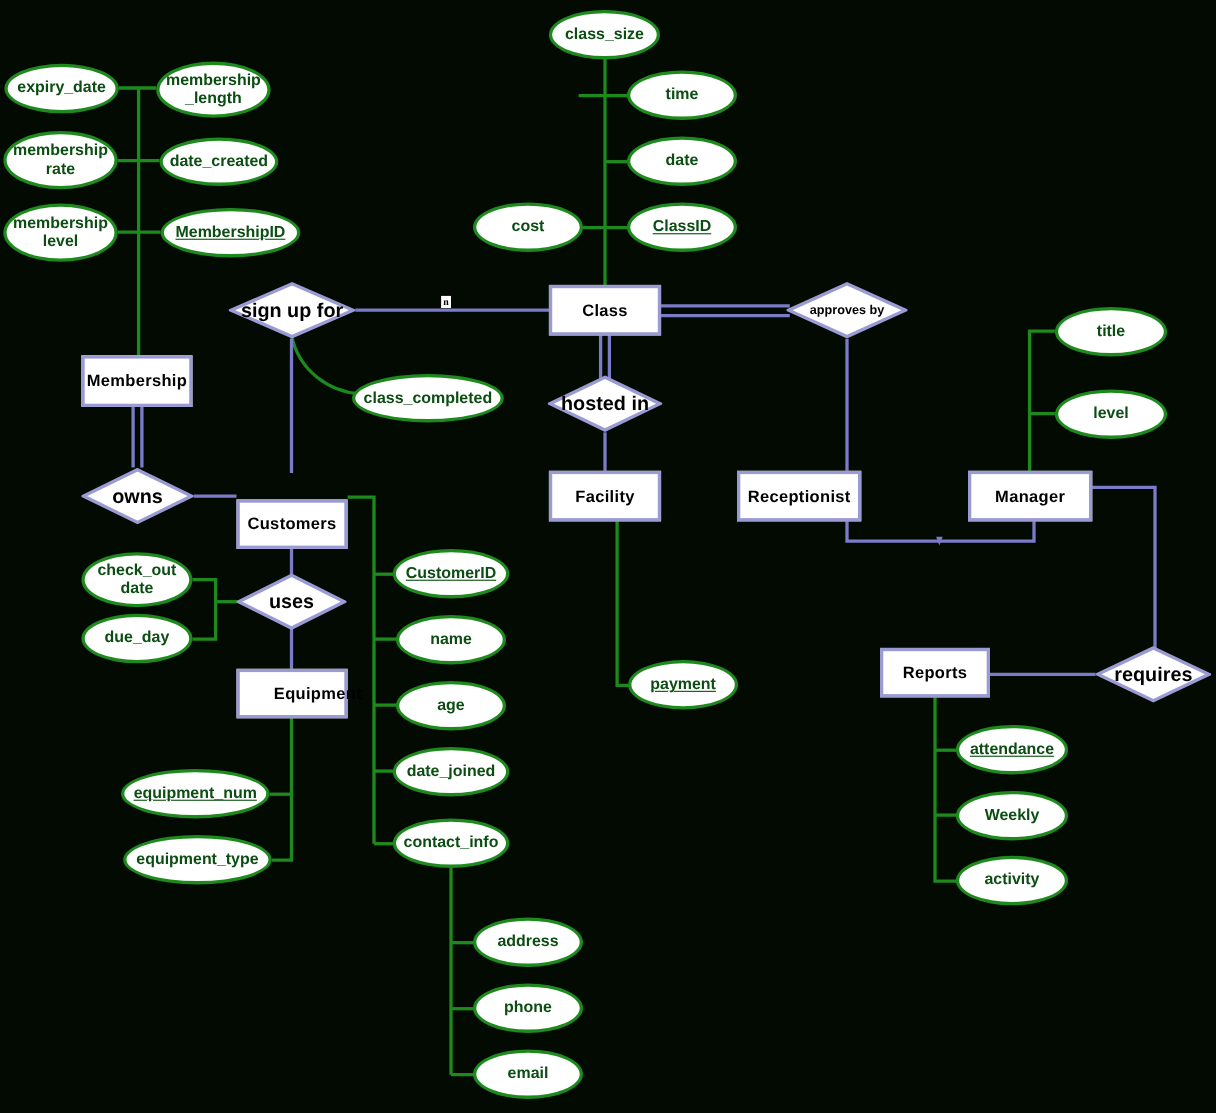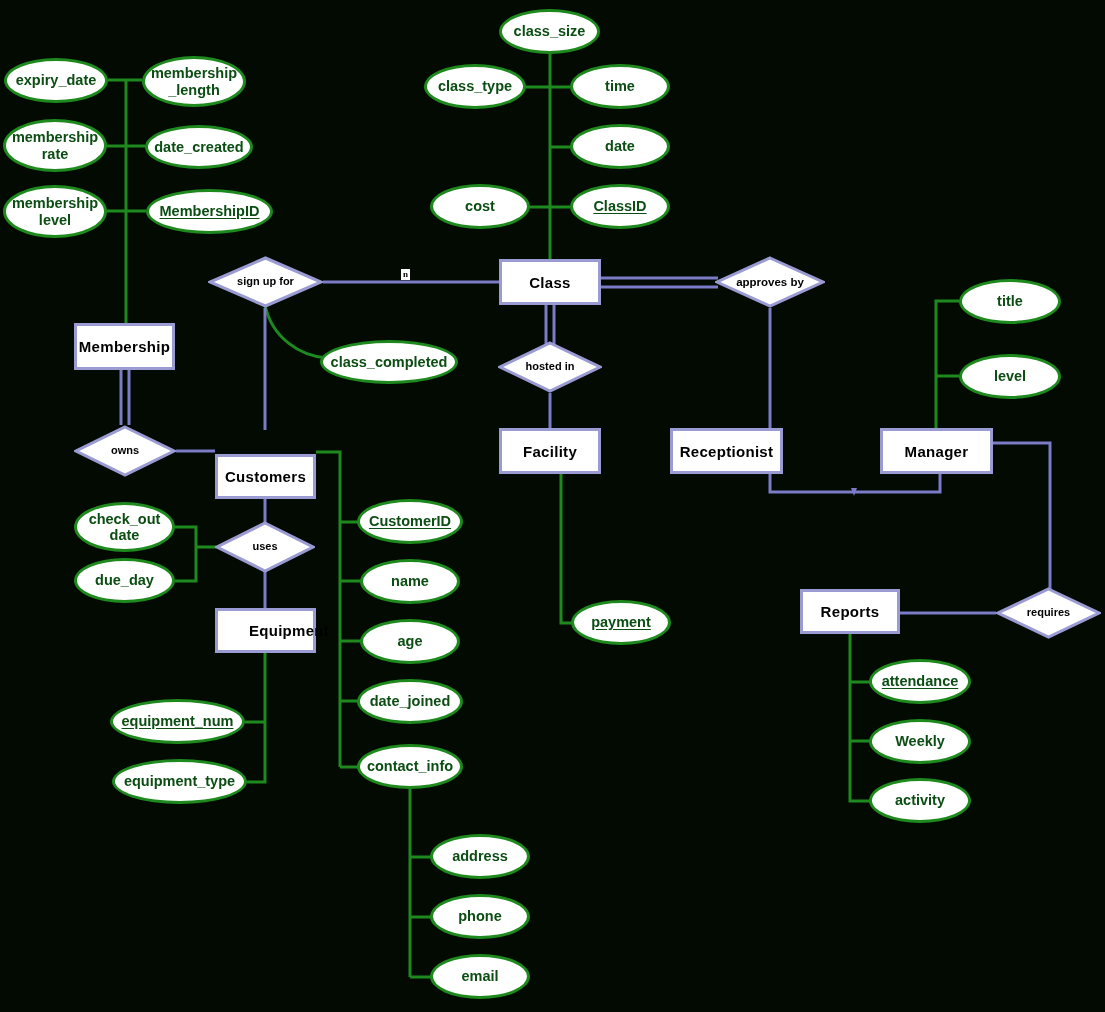--- a/index.html
+++ b/index.html
@@ -37,21 +37,21 @@
     color: #000000;
     font-size: 15px;
     font-weight: bold;
     letter-spacing: .3px;
   }
   
   .rel {
     background: transparent;
     border: none;
     color: #000000;
-    font-size: 11px;
+    font-size: 18px;
     font-weight: bold;
   }
   .rel .dia {
     position: absolute;
     left: 0; top: 0;
     width: 100%;
     height: 100%;
   }
   .rel .rel-label {
     position: relative;
@@ -250,23 +250,20 @@
     <span class="attr-label" style="white-space:pre-line;">membership
 level</span>
   </div>
   <div class="node attr key" style="left:146px;top:189px;width:127px;height:45px;">
     <span class="attr-label">MembershipID</span>
   </div>
 
   <div class="node attr" style="left:499px;top:9px;width:101px;height:45px;">
     <span class="attr-label">class_size</span>
   </div>
-  <div class="node attr" style="left:424px;top:64px;width:102px;height:45px;">
-    <span class="attr-label">class_type</span>
-  </div>
   <div class="node attr" style="left:570px;top:64px;width:100px;height:45px;">
     <span class="attr-label">time</span>
   </div>
   <div class="node attr" style="left:570px;top:124px;width:100px;height:45px;">
     <span class="attr-label">date</span>
   </div>
   <div class="node attr" style="left:430px;top:184px;width:100px;height:45px;text-align:center;">
     <span class="attr-label">cost</span>
   </div>
   <div class="node attr key" style="left:570px;top:184px;width:100px;height:45px;">

